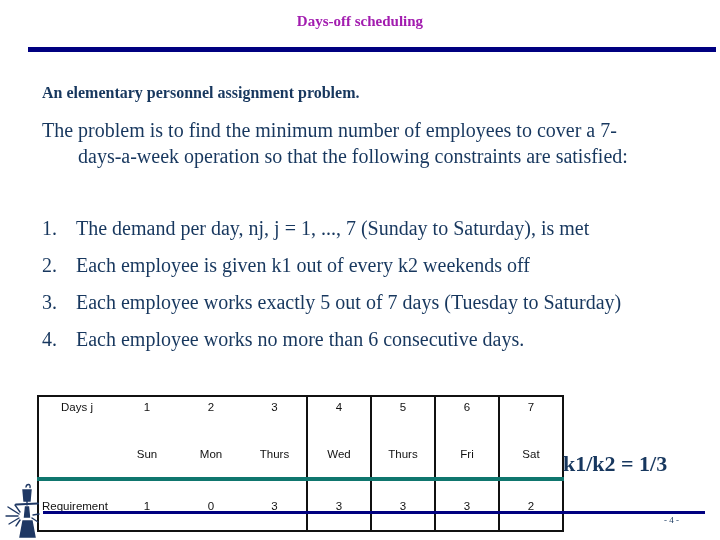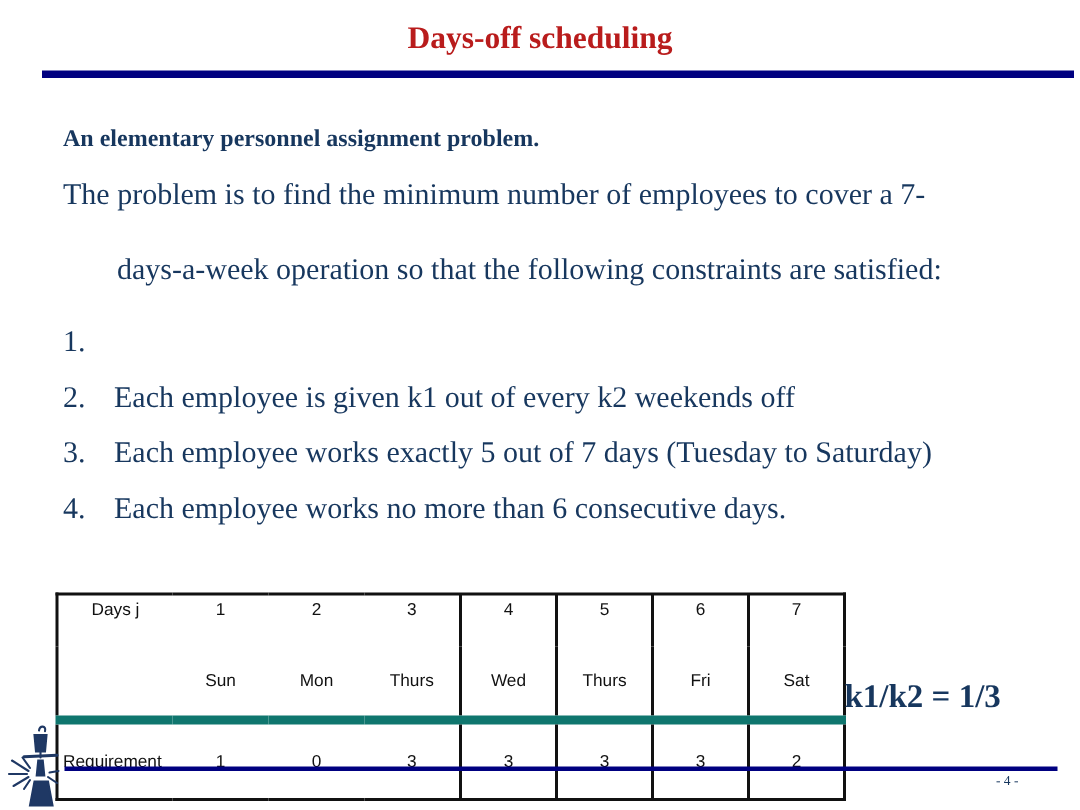--- a/index.html
+++ b/index.html
@@ -12,23 +12,23 @@
     font-family: "Liberation Serif", serif;
     color: #17375E;
   }
 
   
   .title {
     position: absolute;
     top: 13px; left: 0;
     width: 720px;
     text-align: center;
-    font-size: 21px;
+    font-size: 15px;
     font-weight: bold;
-    color: #b91c1c;
+    color: #a21caf;
   }
   .title-rule {
     position: absolute;
     top: 47px; left: 28px;
     width: 688px; height: 5px;
     background: #000080;
   }
 
   
   .heading {
@@ -38,21 +38,21 @@
     font-weight: bold;
     white-space: nowrap;
   }
   .para {
     position: absolute;
     top: 117px; left: 42px;
     width: 660px;
     font-size: 20px;
     line-height: 26px;
   }
-  .para .line2 { padding-left: 36px; margin-top: 24px; }
+  .para .line2 { padding-left: 36px; }
 
   
   .list {
     position: absolute;
     top: 216px; left: 42px;
     width: 660px;
     font-size: 20px;
   }
   .list-item {
     display: flex;
@@ -75,21 +75,21 @@
     border: 2px solid #111111;
   }
   .demand-table td {
     padding: 16px;
     text-align: center;
     line-height: 14px;
     overflow: hidden;
   }
   .demand-table tr.r1 td { height: 16px; padding-top: 2px; }
   .demand-table tr.r2 td { height: 14px; }
-  .demand-table tr.r3 td { height: 17px; border-top: 6px solid #0f766e; }
+  .demand-table tr.r3 td { height: 17px; border-top: 4px solid #0f766e; }
   .demand-table td.sep { border-left: 2px solid #111111; }
   .demand-table td.lbl-left { text-align: left; padding-left: 3px; }
 
   
   .annotation {
     position: absolute;
     top: 411px; left: 563px;
     font-size: 22px;
     font-weight: bold;
     white-space: nowrap;
@@ -126,20 +126,21 @@
   <div class="heading">An elementary personnel assignment problem.</div>
 
   <div class="para">
     <div class="line1">The problem is to find the minimum number of employees to cover a 7-</div>
     <div class="line2">days-a-week operation so that the following constraints are satisfied:</div>
   </div>
 
   <div class="list">
     <div class="list-item">
       <span class="num">1.</span>
+      <span class="txt">The demand per day, nj, j = 1, ..., 7 (Sunday to Saturday), is met</span>
     </div>
     <div class="list-item">
       <span class="num">2.</span>
       <span class="txt">Each employee is given k1 out of every k2 weekends off</span>
     </div>
     <div class="list-item">
       <span class="num">3.</span>
       <span class="txt">Each employee works exactly 5 out of 7 days (Tuesday to Saturday)</span>
     </div>
     <div class="list-item">

